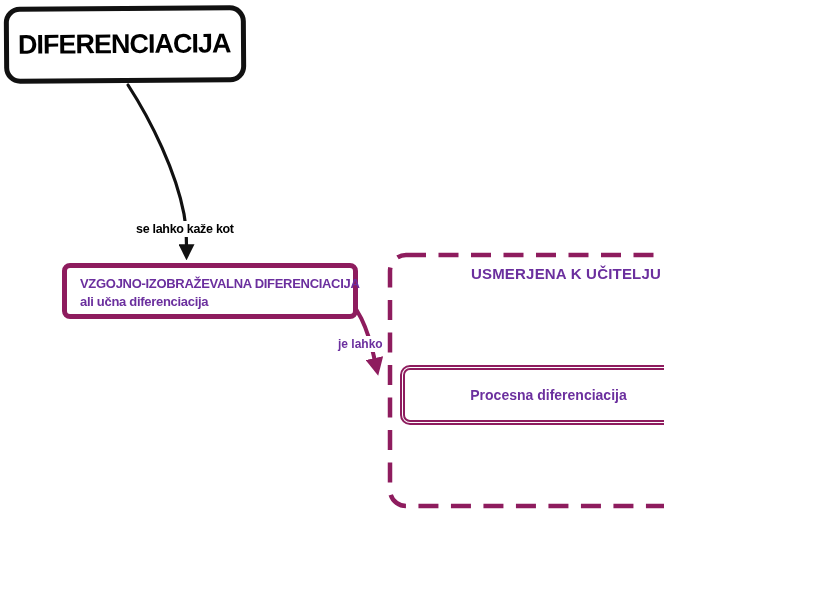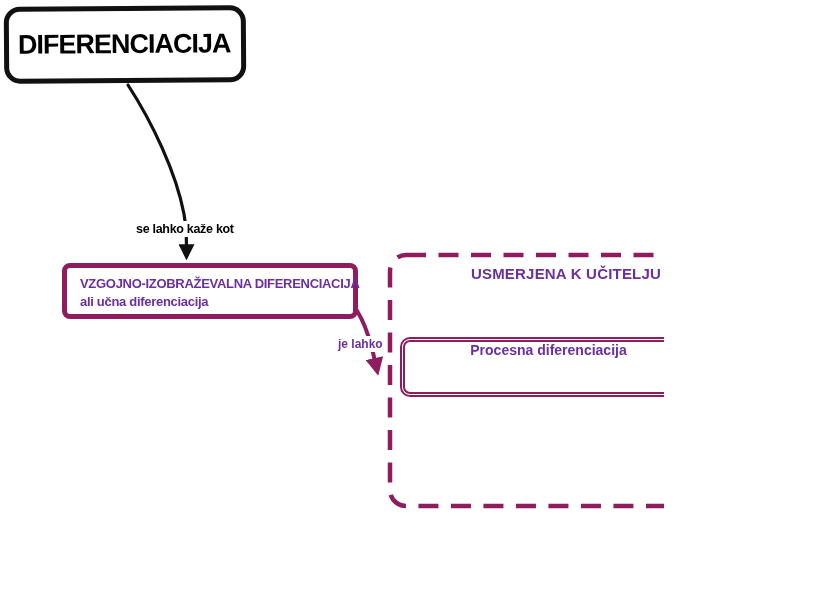--- a/index.html
+++ b/index.html
@@ -76,26 +76,26 @@
   }
   .node-vzgojno .node-line {
     font-size: 13px;
     font-weight: bold;
     letter-spacing: -0.3px;
     line-height: 18px;
     color: var(--purple, #6B2F9E);
     white-space: nowrap;
   }
   .node-procesna {
-    left: 400px; top: 337px;
+    left: 400px; top: 365px;
     width: 297px; height: 60px;
     border: 5px double var(--magenta, #8E1C5E);
     border-radius: 10px;
     display: flex;
-    align-items: flex-start;
+    align-items: center;
     justify-content: center;
   }
   .node-procesna .node-label {
     font-size: 14px;
     font-weight: bold;
     color: var(--purple, #6B2F9E);
     white-space: nowrap;
   }
   .group-title {
     position: absolute;

